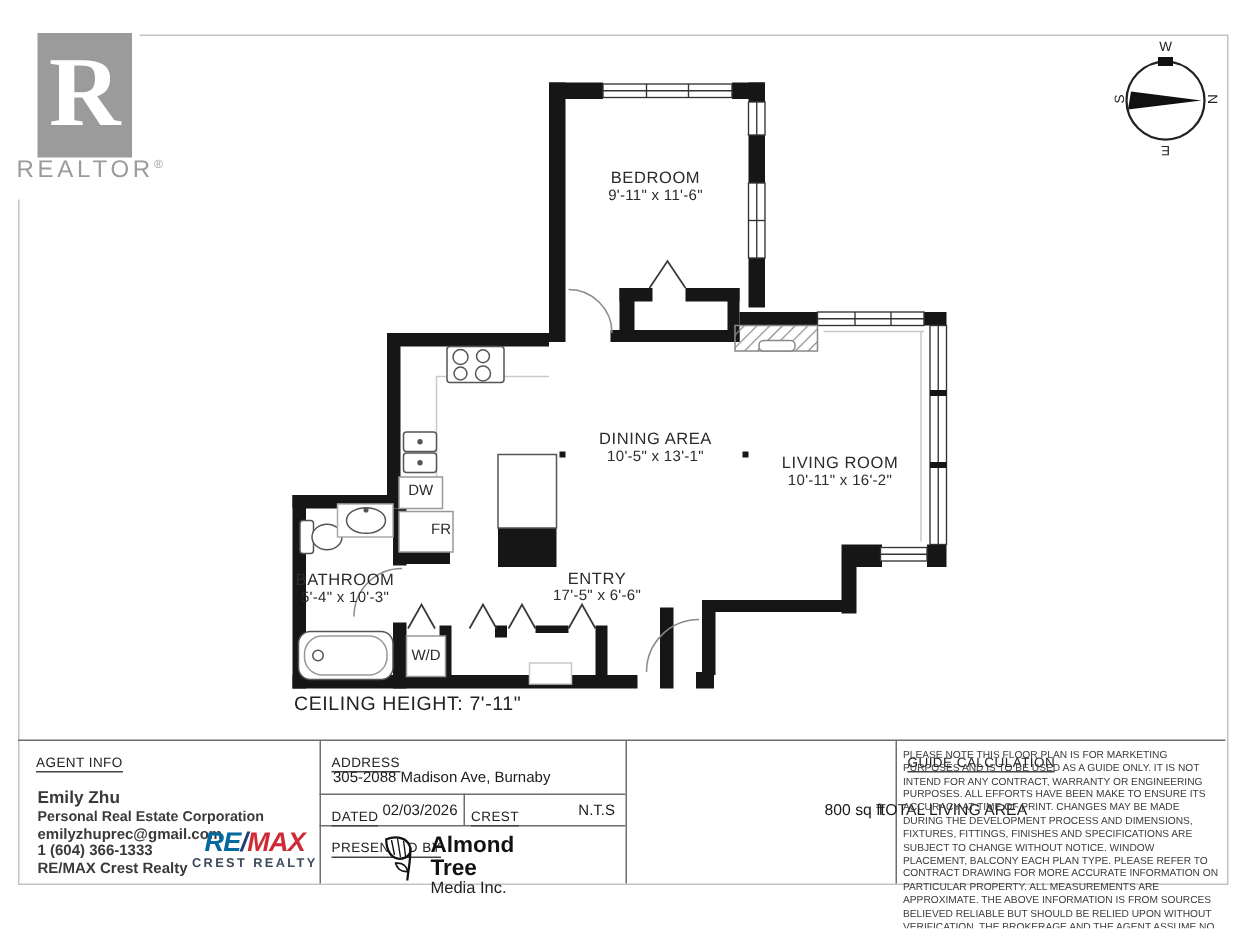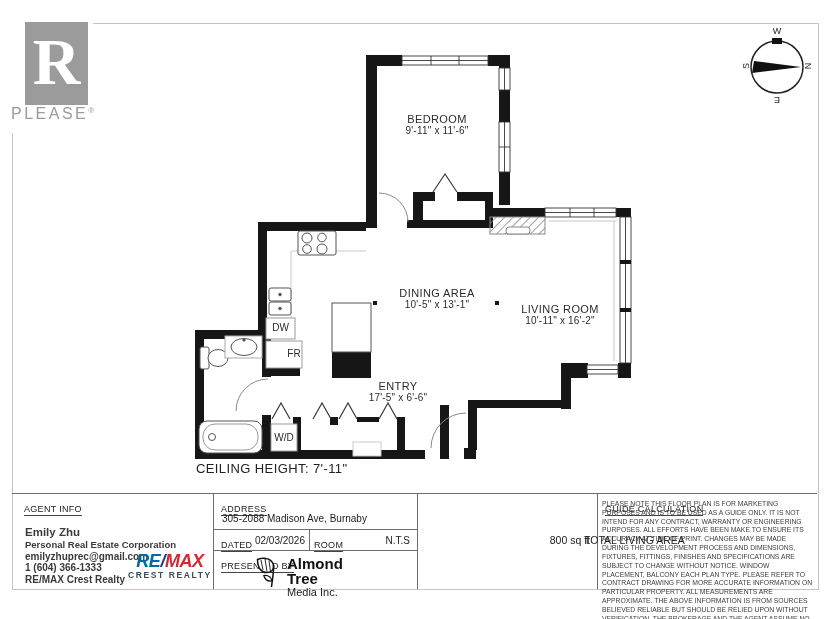--- a/index.html
+++ b/index.html
@@ -173,34 +173,38 @@
     <div class="dm">9'-11" x 11'-6"</div>
   </div>
   <div class="room" style="left:377px;top:287px;width:120px;">
     <div class="nm">DINING AREA</div>
     <div class="dm">10'-5" x 13'-1"</div>
   </div>
   <div class="room" style="left:495px;top:303px;width:130px;">
     <div class="nm">LIVING ROOM</div>
     <div class="dm">10'-11" x 16'-2"</div>
   </div>
+  <div class="room" style="left:170px;top:381px;width:120px;">
+    <div class="nm">BATHROOM</div>
+    <div class="dm">5'-4" x 10'-3"</div>
+  </div>
   <div class="room" style="left:338px;top:380px;width:120px;">
     <div class="nm">ENTRY</div>
     <div class="dm">17'-5" x 6'-6"</div>
   </div>
 
   <div class="fixlab" style="left:271px;top:432px;width:26px;">W/D</div>
   <div class="fixlab" style="left:266px;top:322px;width:29px;">DW</div>
   <div class="fixlab" style="left:266px;top:348px;width:56px;">FR</div>
 
   <div id="ceiling">CEILING HEIGHT:  7'-11"</div>
 
   <div id="realtor-box">
     <div id="realtor-sq">R</div>
-    <div id="realtor-word"><span>PLEASE</span><sup>®</sup></div>
+    <div id="realtor-word"><span>REALTOR</span><sup>®</sup></div>
   </div>
 
   <svg class="abs" style="left:745px;top:35px" width="65" height="65" viewBox="0 0 65 65">
     <circle cx="32" cy="32" r="26" fill="none" stroke="#222" stroke-width="1.5"></circle>
     <rect x="27" y="3" width="10" height="6" fill="#111"></rect>
     <polygon points="9,26 7,38 56,32" fill="#111"></polygon>
   </svg>
   <div class="cdir" style="left:771px;top:26px;">W</div>
   <div class="cdir" style="left:802px;top:61px;transform:rotate(90deg);">N</div>
   <div class="cdir" style="left:771px;top:95px;transform:rotate(180deg);">E</div>
@@ -224,21 +228,21 @@
     </div>
     <div class="abs" style="left:116px;top:58px;text-align:center;">
       <div id="remax-word"><span style="color:#0369a1;">RE</span><span style="color:#1f3f77;">/</span><span style="color:#ce2b37;">MAX</span></div>
       <div id="remax-sub">CREST REALTY</div>
     </div>
 
     <div class="abs" style="left:209px;top:4px;"><span class="hdr">ADDRESS</span></div>
     <div class="abs val" style="left:210px;top:19px;">305-2088 Madison Ave, Burnaby</div>
     <div class="abs" style="left:209px;top:40px;"><span class="hdr">DATED</span></div>
     <div class="abs val" style="left:200px;top:41px;width:93px;text-align:right;">02/03/2026</div>
-    <div class="abs" style="left:302px;top:40px;"><span class="hdr">ROOM</span></div>
+    <div class="abs" style="left:302px;top:40px;"><span class="hdr">CREST</span></div>
     <div class="abs val" style="left:300px;top:41px;width:98px;text-align:right;">N.T.S</div>
     <div class="abs" style="left:209px;top:61px;"><span class="hdr">PRESENTED BY</span></div>
 
     <div class="abs" style="left:243px;top:62px;">
       <svg width="26" height="32" viewBox="0 0 26 32" style="vertical-align:top;">
         <path d="M2.5 3.5 C10 0.5 17 3 18.5 9 C19.5 13.5 16 16.5 11.5 16.5 C6.5 16.5 2.5 12 2.5 3.5 Z" fill="#fff" stroke="#111" stroke-width="1.5"></path>
         <path d="M6 4 L8 14 M10 3 L12 15.5 M14 4.5 L15.5 15.8" stroke="#111" stroke-width="0.9" fill="none"></path>
         <path d="M18.5 9 C19 16 17.5 22 16.5 31" fill="none" stroke="#111" stroke-width="1.5"></path>
         <path d="M16.9 25 C12 25.5 9.5 22.5 8.8 19.5 C13.5 19 16.2 21.5 16.9 25 Z" fill="#fff" stroke="#111" stroke-width="1.2"></path>
       </svg>

